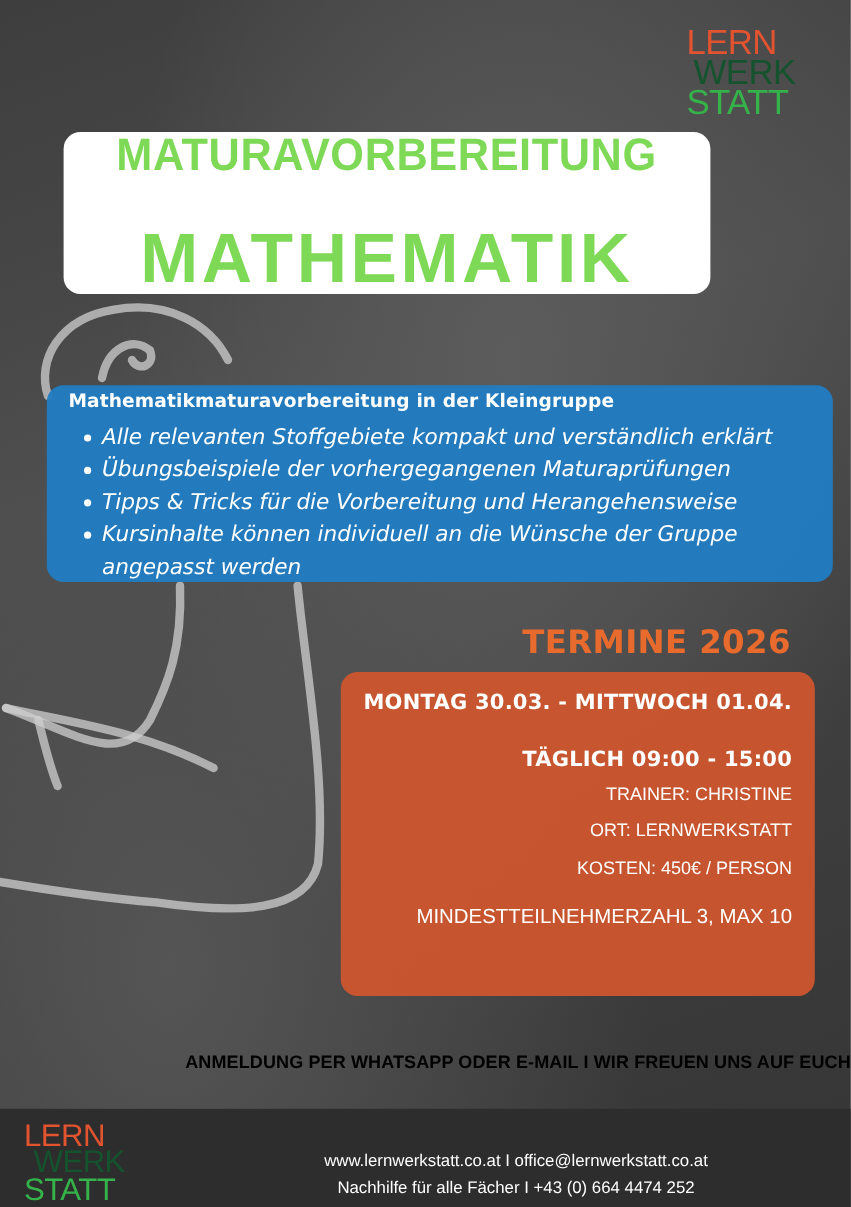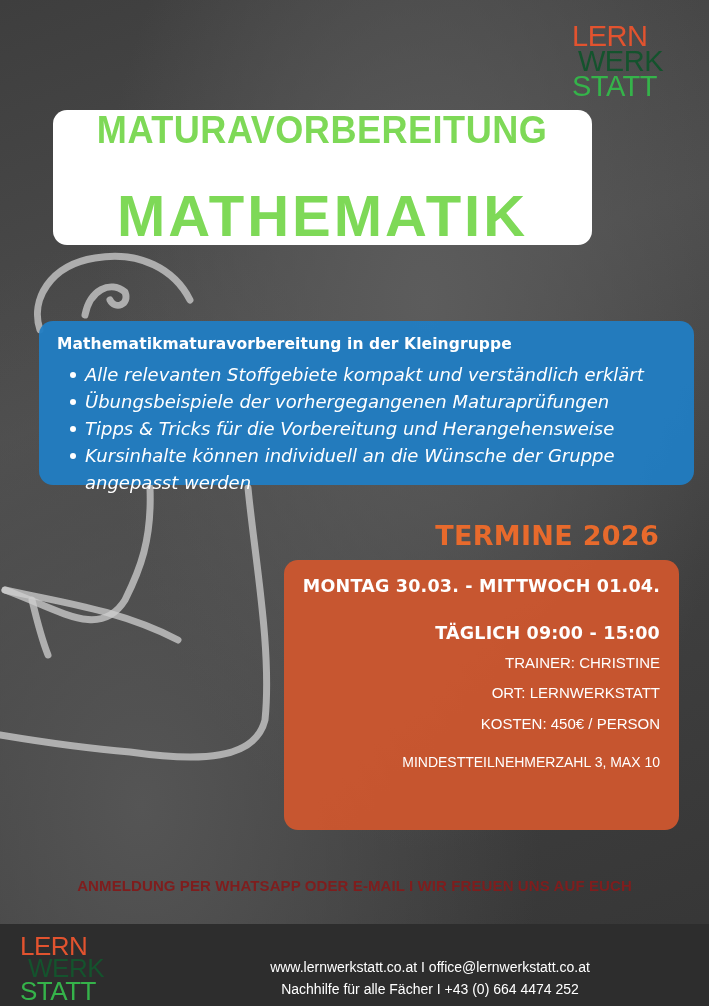--- a/index.html
+++ b/index.html
@@ -26,45 +26,45 @@
     position: absolute; left: 53px; top: 110px; width: 539px; height: 135px;
     background: #ffffff; border-radius: 14px;
     display: flex; flex-direction: column; align-items: center; justify-content: center; gap: 36px;
   }
   .title-1 { color: #7ed957; font-family: "Liberation Sans", sans-serif; font-weight: 700; font-size: 38px; letter-spacing: 0.5px; line-height: 1; transform: scaleX(0.95); }
   .title-2 { color: #7ed957; font-family: "Liberation Sans", sans-serif; font-weight: 700; font-size: 58px; letter-spacing: 3px; line-height: 1; margin-top: 2px; }
 
   .blue-box {
     position: absolute; left: 39px; top: 321px; width: 655px; height: 164px;
     background: rgba(33, 125, 195, 0.95); border-radius: 14px; color: #fff;
-    padding: 14px 18px;
+    padding: 4px 18px;
   }
   .blue-box h2 { font-size: 15.5px; font-weight: 700; margin-bottom: 8px; letter-spacing: 0.1px; }
   .blue-box ul { list-style: none; }
   .blue-box li { font-size: 18px; line-height: 27px; padding-left: 28px; position: relative; font-style: italic; }
   .blue-box li::before { content: ""; position: absolute; left: 13px; top: 11px; width: 6px; height: 6px; border-radius: 50%; background: #fff; }
 
   .termine-title { position: absolute; right: 50px; top: 520px; color: #e86a2c; font-size: 27px; font-weight: 700; letter-spacing: 0.3px; }
 
   .orange-box {
     position: absolute; left: 284px; top: 560px; width: 395px; height: 270px;
     background: rgba(205, 86, 46, 0.95); border-radius: 14px; color: #fff;
     text-align: right; padding: 16px 19px 0 0;
   }
   .ob-date { font-size: 17.5px; font-weight: 700; letter-spacing: 0.2px; }
   .ob-time { font-size: 17.5px; font-weight: 700; margin-top: 27px; letter-spacing: 0.2px; }
   .ob-line { font-family: "Liberation Sans", sans-serif; font-size: 15px; line-height: 20px; }
   .ob-trainer { margin-top: 10px; }
   .ob-ort { margin-top: 10px; }
   .ob-kosten { margin-top: 11px; }
-  .ob-min { font-family: "Liberation Sans", sans-serif; font-size: 14px; margin-top: 20px; }
+  .ob-min { font-family: "Liberation Sans", sans-serif; font-size: 17px; margin-top: 20px; }
 
   .anmeldung {
-    position: absolute; left: 0; width: 709px; top: 877px; text-align: center;
-    color: #7f1d1d; font-family: "Liberation Sans", sans-serif; font-weight: 700; font-size: 15px; letter-spacing: 0.1px;
+    position: absolute; left: 0; width: 709px; top: 877px; text-align: right;
+    color: #000000; font-family: "Liberation Sans", sans-serif; font-weight: 700; font-size: 15px; letter-spacing: 0.1px;
   }
 
   .footer {
     position: absolute; left: 0; top: 924px; width: 709px; height: 82px;
     background: #2d2d2d;
   }
   .footer-text { position: absolute; left: 170px; width: 520px; top: 32px; text-align: center; color: #fff; font-family: "Liberation Sans", sans-serif; font-size: 14px; line-height: 22px; }
 </style>
 </head>
 <body>

